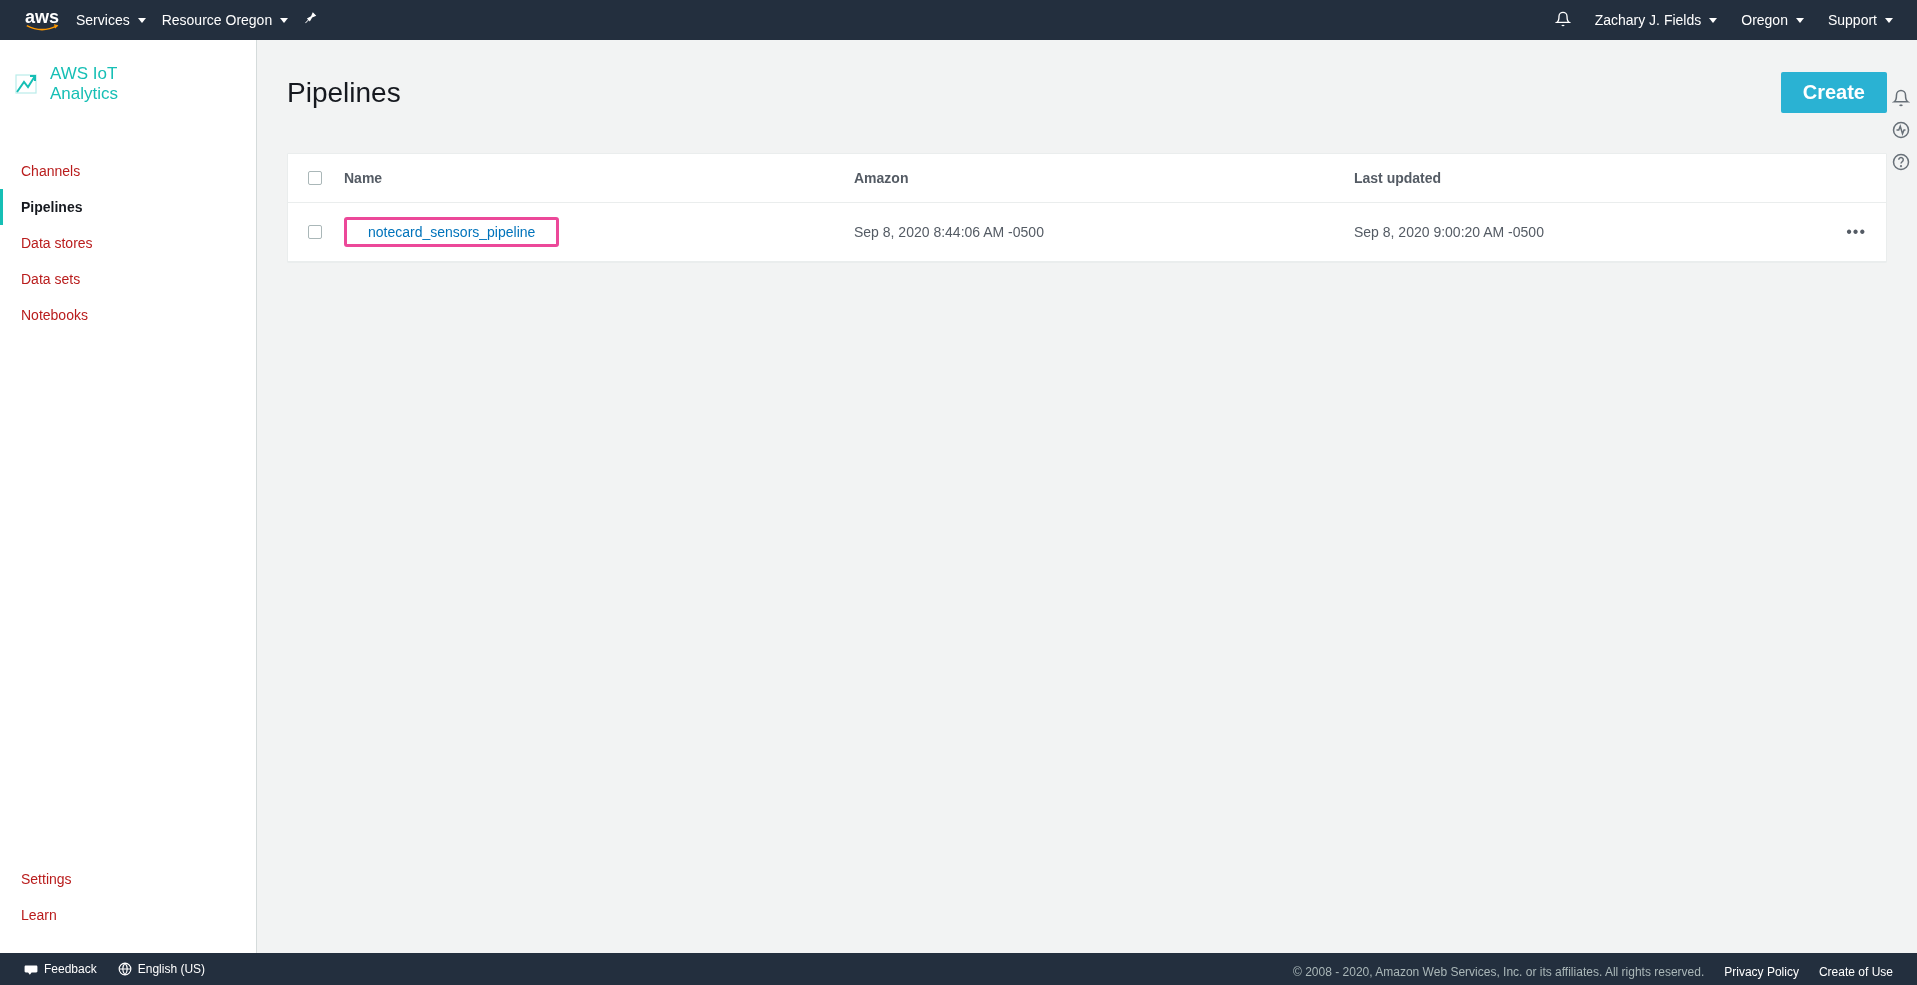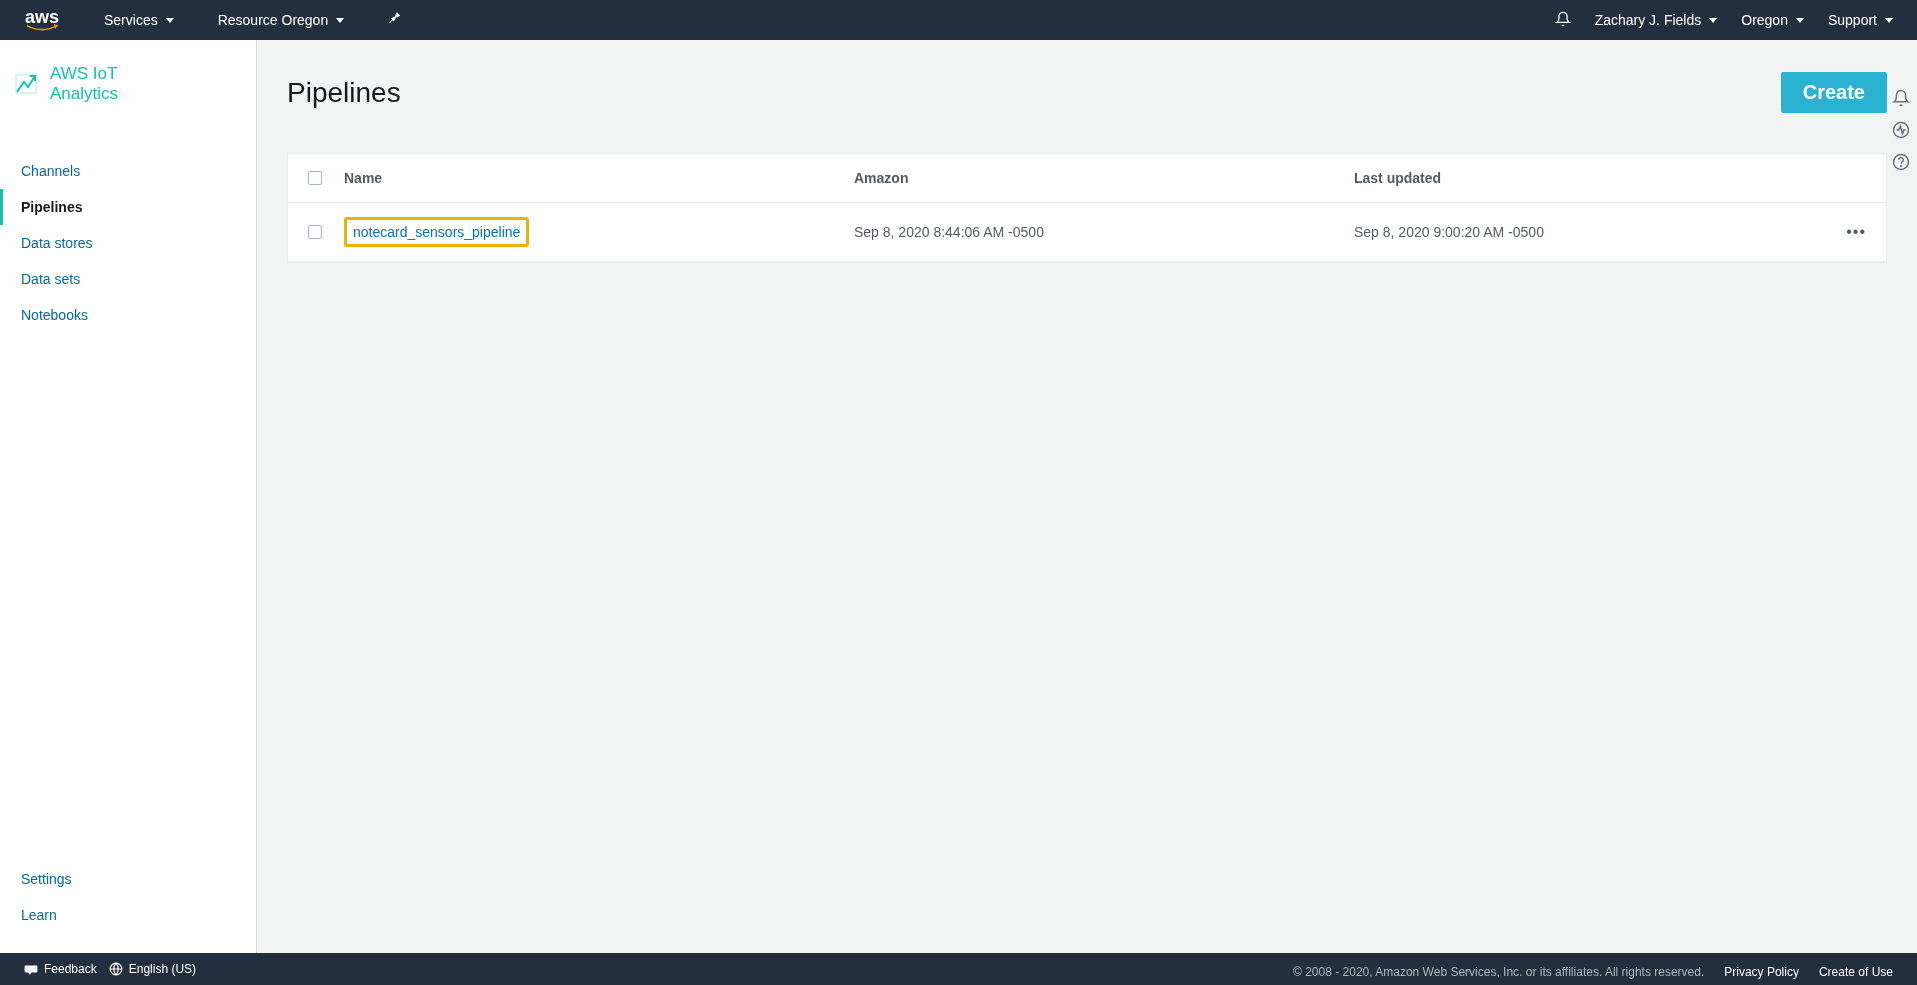--- a/index.html
+++ b/index.html
@@ -21,21 +21,21 @@
       height: 40px;
       display: flex;
       align-items: center;
       justify-content: space-between;
       padding: 0 24px;
       color: #fff;
     }
     .top-nav-left {
       display: flex;
       align-items: center;
-      gap: 44px;
+      gap: 16px;
     }
     .aws-logo {
       color: #fff;
       font-weight: bold;
       font-size: 18px;
       display: flex;
       flex-direction: column;
       align-items: center;
       line-height: 1;
     }
@@ -106,21 +106,21 @@
       line-height: 1.15;
       font-weight: 400;
     }
     .sidebar-nav {
       padding-top: 30px;
       flex: 1;
     }
     .sidebar-item {
       padding: 10px 18px;
       font-size: 14px;
-      color: #0369a1;
+      color: #b91c1c;
       cursor: pointer;
       border-left: 3px solid transparent;
     }
     .sidebar-item.active {
       color: #16191f;
       font-weight: 700;
       border-left: 3px solid #16bfb5;
       background: #fff;
     }
     .sidebar-bottom {
@@ -202,23 +202,23 @@
       border-radius: 2px;
       background: #fff;
       cursor: pointer;
     }
     .pipeline-link {
       color: #0073bb;
       cursor: pointer;
       font-weight: 400;
     }
     .red-box {
-      border: 3px solid #eab308;
+      border: 3px solid #ec4899;
       border-radius: 3px;
-      padding: 4px 6px;
+      padding: 4px 21px;
       display: inline-block;
     }
     .more-dots {
       cursor: pointer;
       color: #545b64;
       font-size: 16px;
       letter-spacing: 1px;
     }
     
     .right-rail {
@@ -250,21 +250,21 @@
       display: flex;
       align-items: center;
       justify-content: space-between;
       padding: 0 24px;
       color: #fff;
       font-size: 12px;
     }
     .footer-left {
       display: flex;
       align-items: center;
-      gap: 12px;
+      gap: 21px;
     }
     .footer-item {
       display: flex;
       align-items: center;
       gap: 6px;
       cursor: pointer;
     }
     .footer-right {
       display: flex;
       align-items: center;

